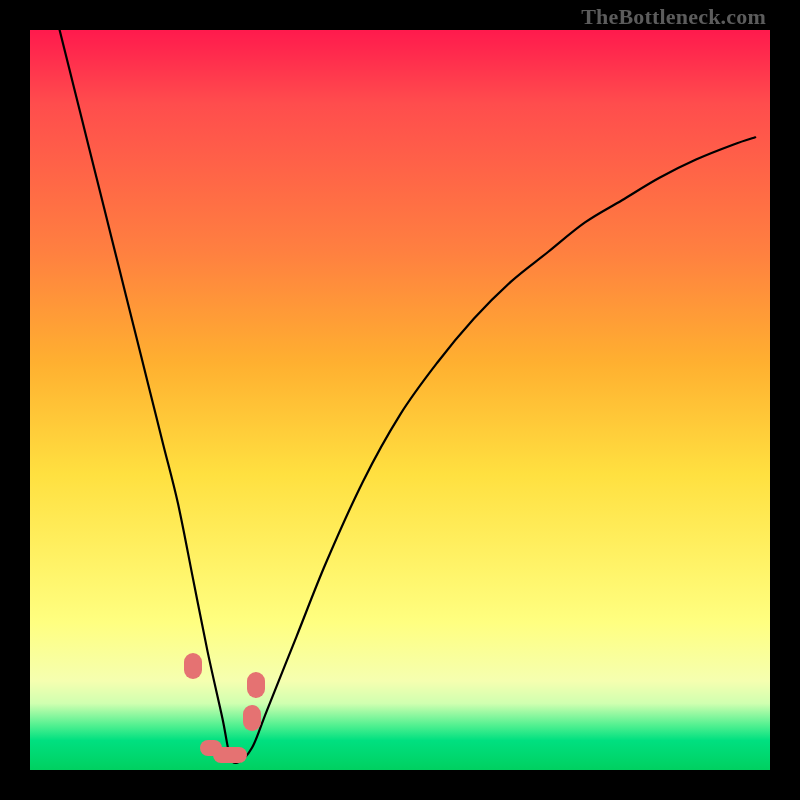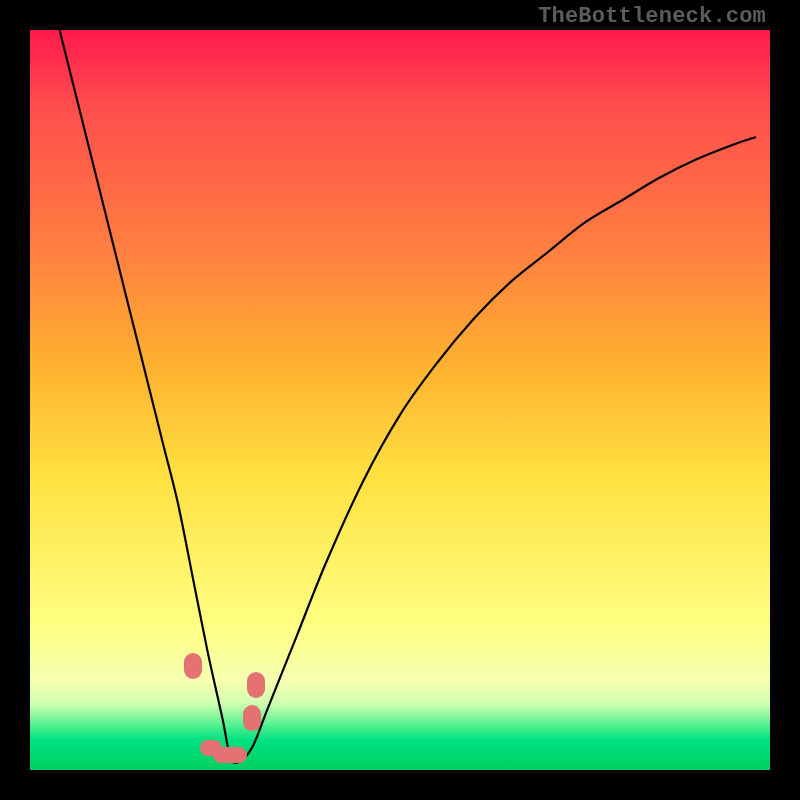--- a/index.html
+++ b/index.html
@@ -42,21 +42,21 @@
       #f5ffb0 88%,
       #d0ffb0 91%,
       #50f090 94%,
       #00e080 96%,
       #00d060 100%);
   }
   .watermark {
     position: absolute;
     top: 4px;
     right: 34px;
-    font-family: Liberation Mono, monospace;
+    font-family: Liberation Serif, serif;
     font-size: 22px;
     font-weight: 600;
     color: #5c5c5c;
     letter-spacing: 0.2px;
   }
   svg.curves {
     position: absolute;
     left: 0;
     top: 0;
     width: 740px;

